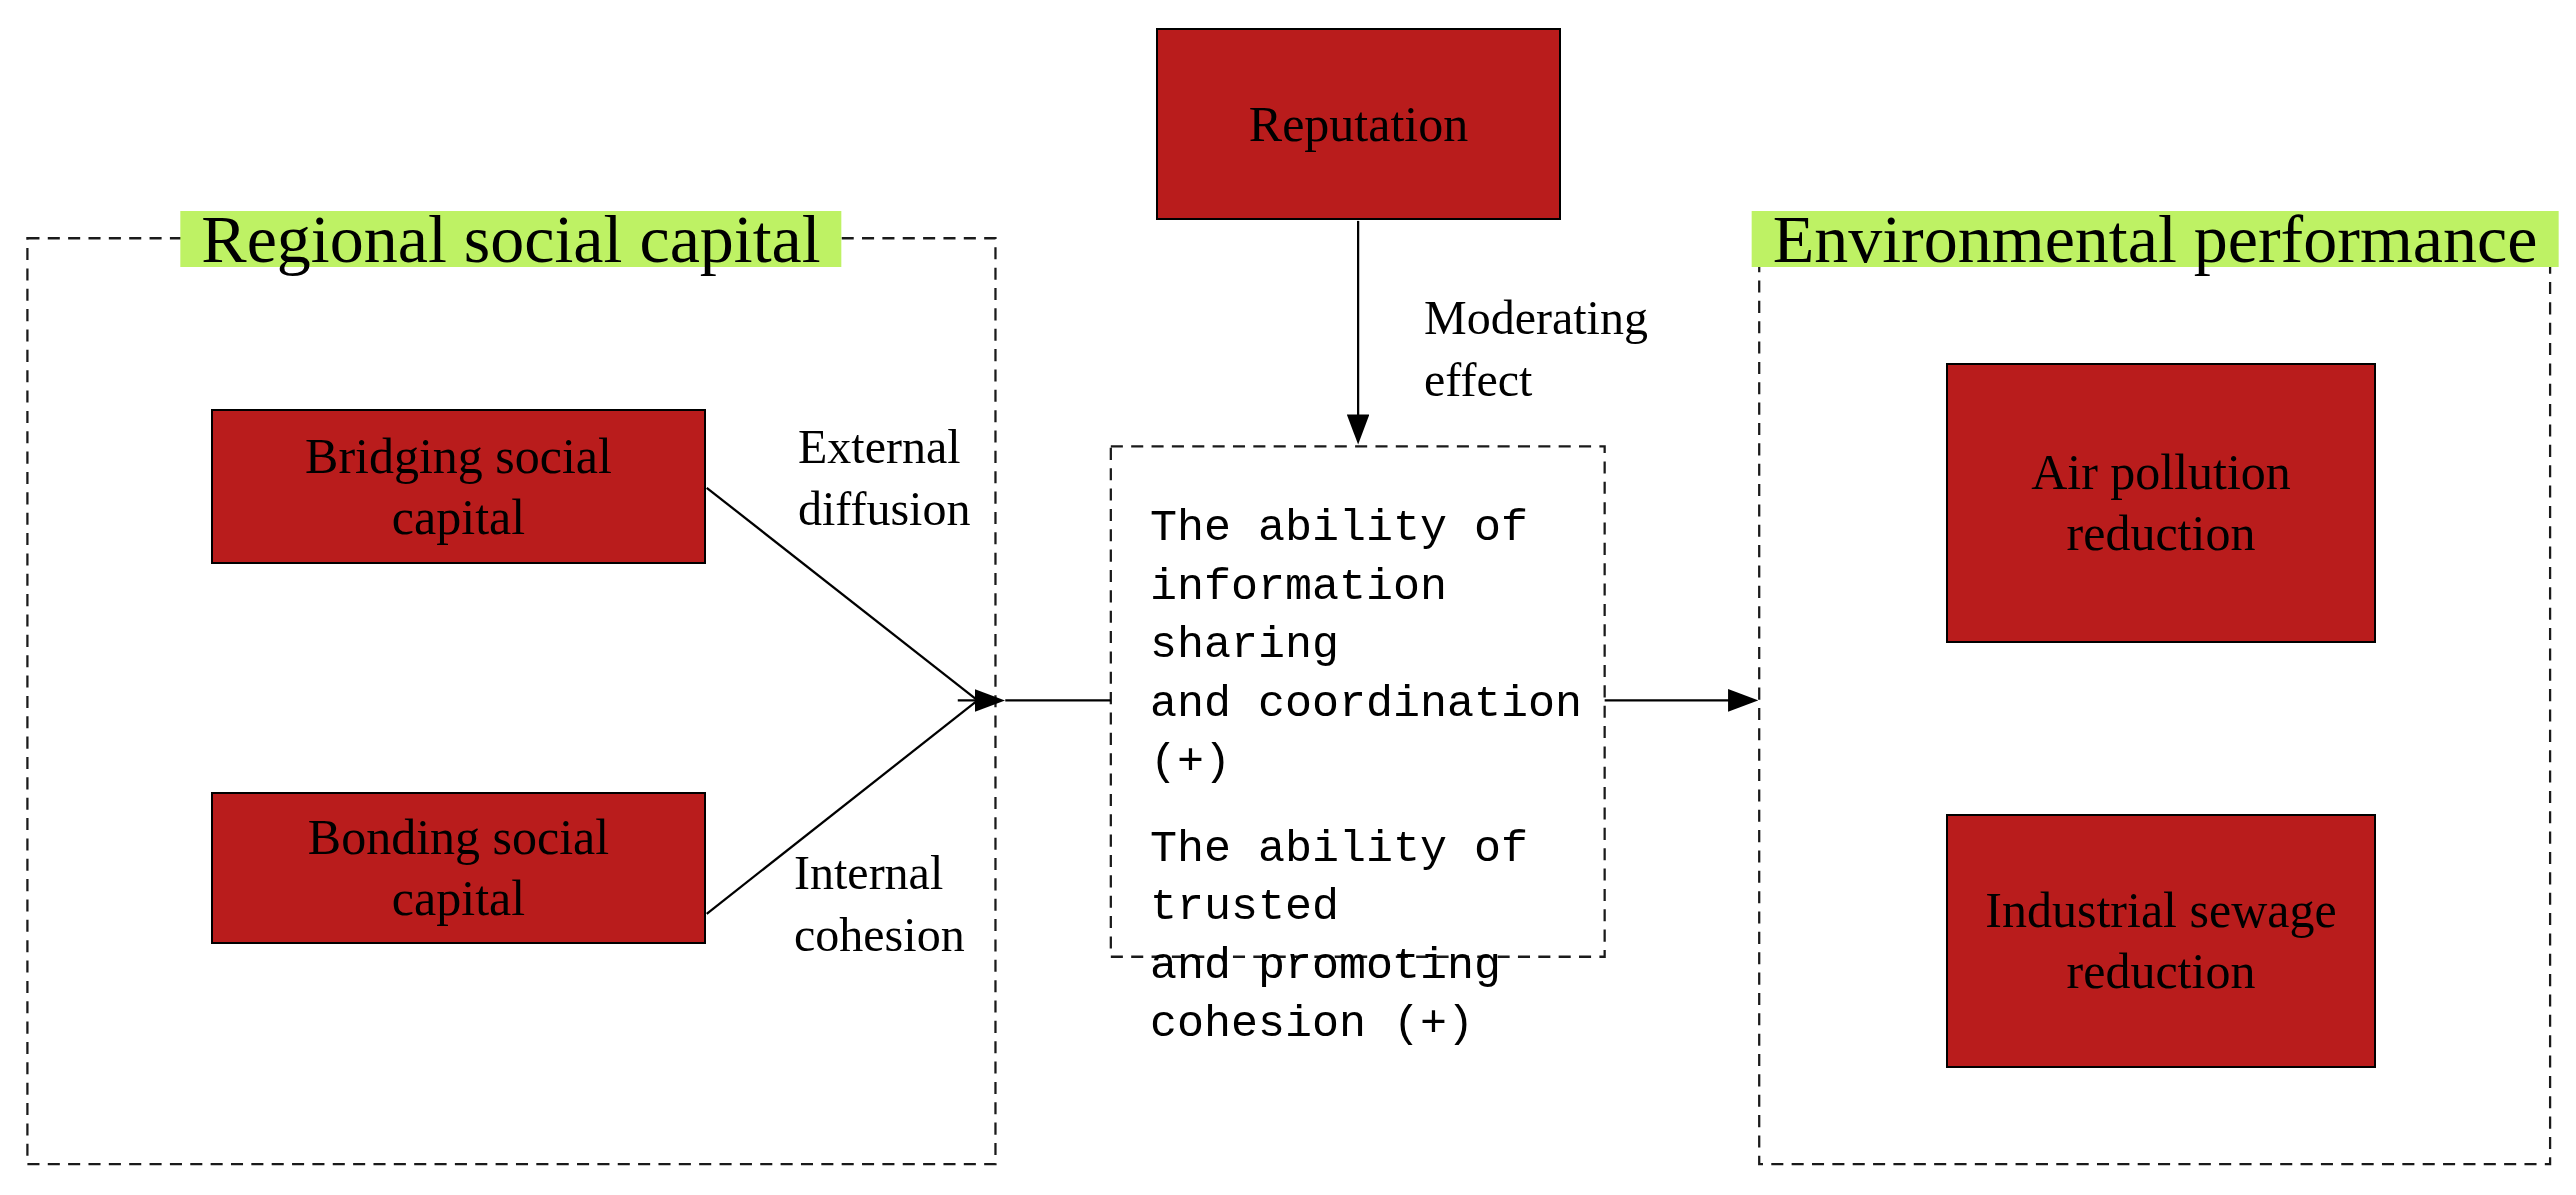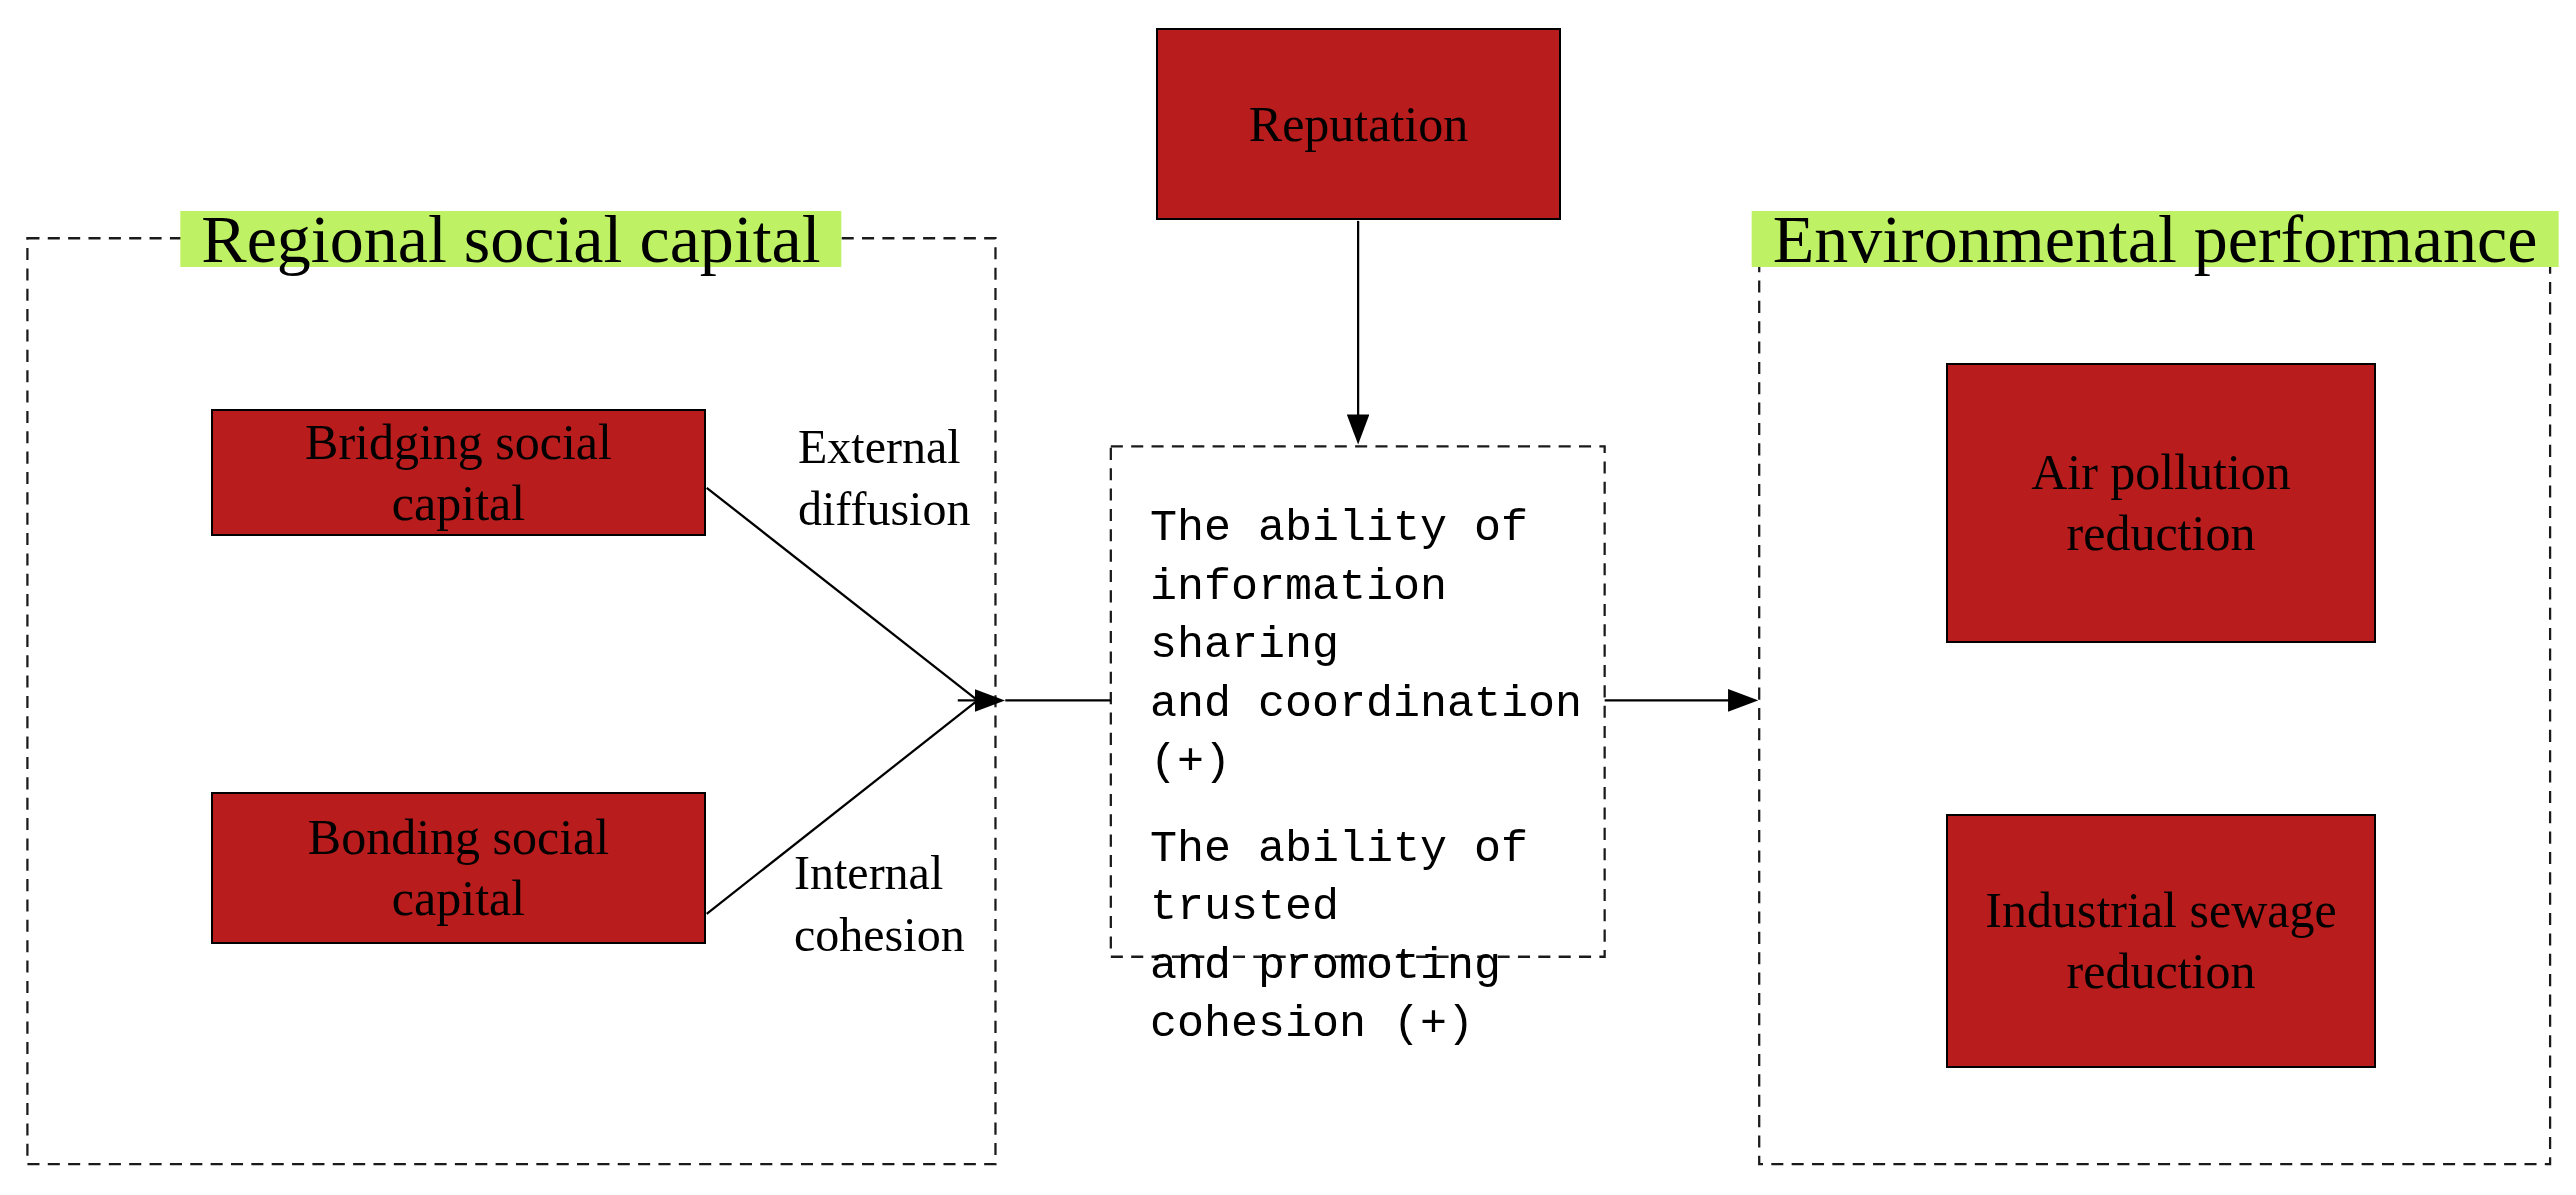--- a/index.html
+++ b/index.html
@@ -93,21 +93,21 @@
   </svg>
 
   <span class="group-label" style="left:511px; top:211px;">Regional social capital</span>
 
   <span class="group-label" style="left:2155px; top:211px;">Environmental performance</span>
 
   <div class="solid-box" style="left:1156px; top:28px; width:405px; height:192px;">
     <span>Reputation</span>
   </div>
 
-  <div class="solid-box" style="left:211px; top:409px; width:495px; height:127px;">
+  <div class="solid-box" style="left:211px; top:409px; width:495px; height:155px;">
     <span>Bridging social
 capital</span>
   </div>
 
   <div class="solid-box" style="left:211px; top:792px; width:495px; height:152px;">
     <span>Bonding social
 capital</span>
   </div>
 
   <div class="solid-box" style="left:1946px; top:363px; width:430px; height:280px;">
@@ -119,20 +119,22 @@
     <span>Industrial sewage
 reduction</span>
   </div>
 
   <div class="note" style="left:798px; top:416px;">External
 diffusion</div>
 
   <div class="note" style="left:794px; top:842px;">Internal
 cohesion</div>
 
+  <div class="note" style="left:1424px; top:287px;">Moderating
+effect</div>
 
   <div class="mediator-text" style="left:1111px; top:446px; width:494px;">
     <div class="stmt">The ability of
 information sharing
 and coordination (+)</div>
     <div class="stmt stmt2">The ability of trusted
 and promoting
 cohesion (+)</div>
   </div>
 

